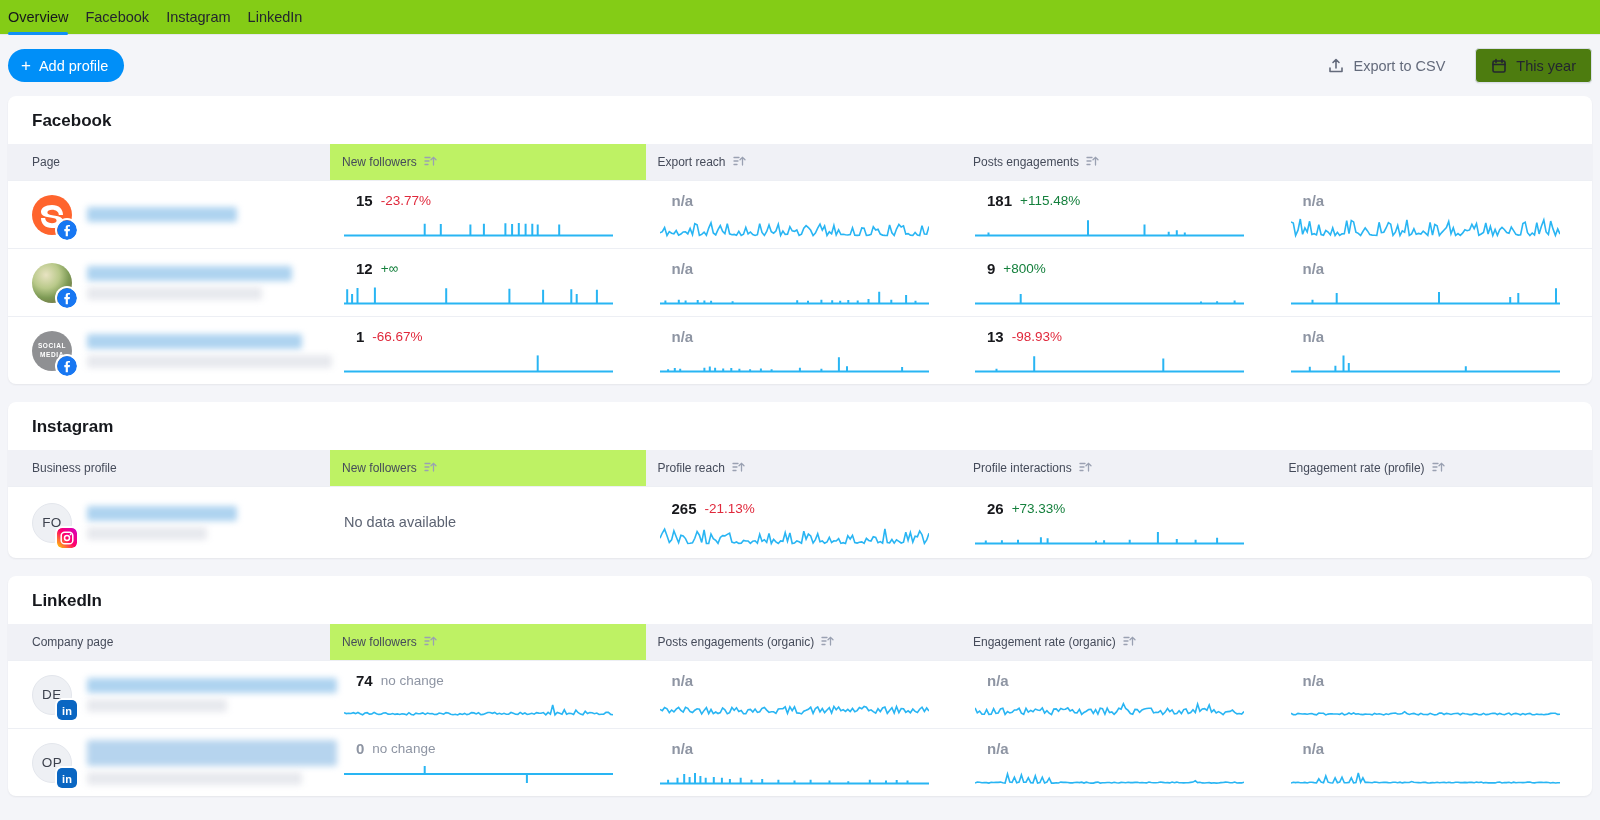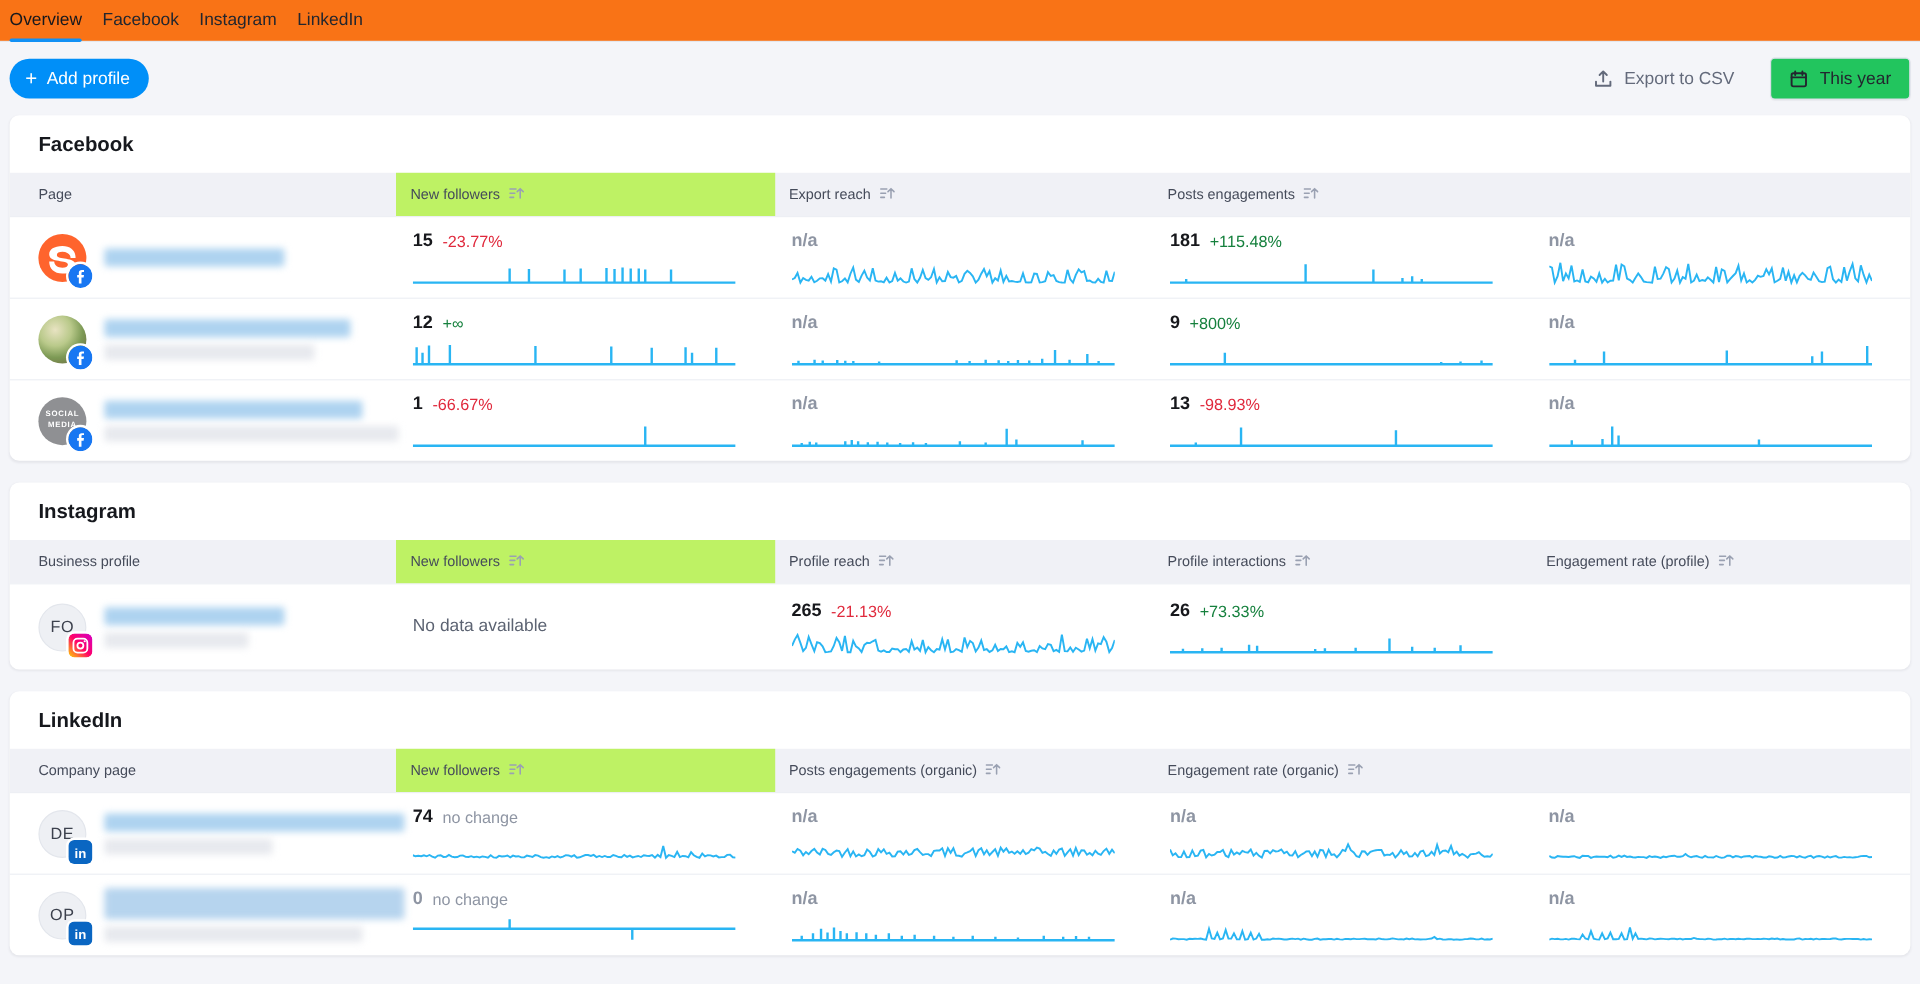--- a/index.html
+++ b/index.html
@@ -4,33 +4,33 @@
 <style>
   *{box-sizing:border-box}
   html,body{margin:0;padding:0}
   body{
     width:1600px;height:820px;overflow:hidden;
     background:#f4f5f9;color:#1b1d24;
     font-family:"Liberation Sans",sans-serif;
     -webkit-font-smoothing:antialiased;
   }
   
-  .tabbar{display:flex;gap:17px;padding:9px 8px 0;background:#f97316;border-bottom:1px solid #e4e7ee}
+  .tabbar{display:flex;gap:17px;padding:9px 8px 0;background:#84cc16;border-bottom:1px solid #e4e7ee}
   .tab{font-size:14.5px;color:#23262e;padding-bottom:9px;position:relative;cursor:pointer}
   .tab.active{color:#16181d}
   .tab.active::after{content:'';position:absolute;left:0;right:0;bottom:-1px;height:3px;border-radius:2px;background:#1190f5}
   
   .toolbar{display:flex;align-items:center;justify-content:space-between;padding:13px 8px 13px}
   .btn-primary{display:inline-flex;align-items:center;gap:8px;height:33px;padding:0 16px 0 13px;
     background:#008ff8;color:#fff;border:none;border-radius:17px;font-size:14.5px;font-weight:500;
     font-family:"Liberation Sans",sans-serif;cursor:pointer}
   .plus{font-size:17px;font-weight:400;line-height:1}
   .right-tools{display:flex;align-items:center;gap:30px}
   .link-export{display:inline-flex;align-items:center;gap:9px;color:#636a7b;font-size:14.5px;cursor:pointer}
-  .btn-date{display:inline-flex;align-items:center;gap:9px;height:35px;padding:0 15px;background:#22c55e;
+  .btn-date{display:inline-flex;align-items:center;gap:9px;height:35px;padding:0 15px;background:#4d7c0f;
     border:1px solid #d9dee8;border-radius:4px;font-size:14.5px;color:#23262f;
     font-family:"Liberation Sans",sans-serif;box-shadow:0 1px 1px rgba(30,40,60,.05);cursor:pointer}
   
   .card{background:#fff;border-radius:8px;margin:0 8px 18px;box-shadow:0 1px 2px rgba(40,45,60,.07);overflow:hidden}
   .card-title{font-size:17px;font-weight:700;color:#16181d;padding:15px 24px 13px}
   .thead,.trow{display:grid;grid-template-columns:322px 1fr 1fr 1fr 1fr}
   .thead{background:#f0f1f6}
   .th{font-size:12px;color:#454b5a;padding:11px 12px;display:flex;align-items:flex-start;gap:7px;cursor:pointer}
   .th:first-child{padding-left:24px;cursor:default}
   .th.sorted{background:#bef264}
@@ -46,21 +46,21 @@
   .avatar.media{background:#8f9093;color:#fff;font-size:6.5px;font-weight:700;letter-spacing:.6px;line-height:1.3}
   .badge{position:absolute;width:20px;height:20px;right:-5px;bottom:-5px}
   .badge svg{display:block;border-radius:inherit}
   .badge.round{border-radius:50%;box-shadow:0 0 0 2px #fff}
   .badge.square{border-radius:5px;box-shadow:0 0 0 2px #fff}
   
   .nameblur{display:flex;flex-direction:column;justify-content:center;gap:6px}
   .b1{height:15px;border-radius:2px;background:#aed3f0;filter:blur(3px)}
   .b2{height:13px;border-radius:2px;background:#e7e9ee;filter:blur(3px)}
   
-  .val-row{display:flex;align-items:flex-end;gap:8px;margin:2px 0 5px}
+  .val-row{display:flex;align-items:center;gap:8px;margin:2px 12px 5px}
   .val{font-size:15px;font-weight:700;color:#17181c}
   .delta{font-size:13.5px}
   .neg{color:#e0293c}
   .pos{color:#15803d}
   .muted{color:#8e95a3}
   .spark{height:24px;width:95%}
   .nodata{font-size:14.5px;color:#5c6372;display:flex;align-items:center;min-height:40px}
 </style>
 </head>
 <body>

